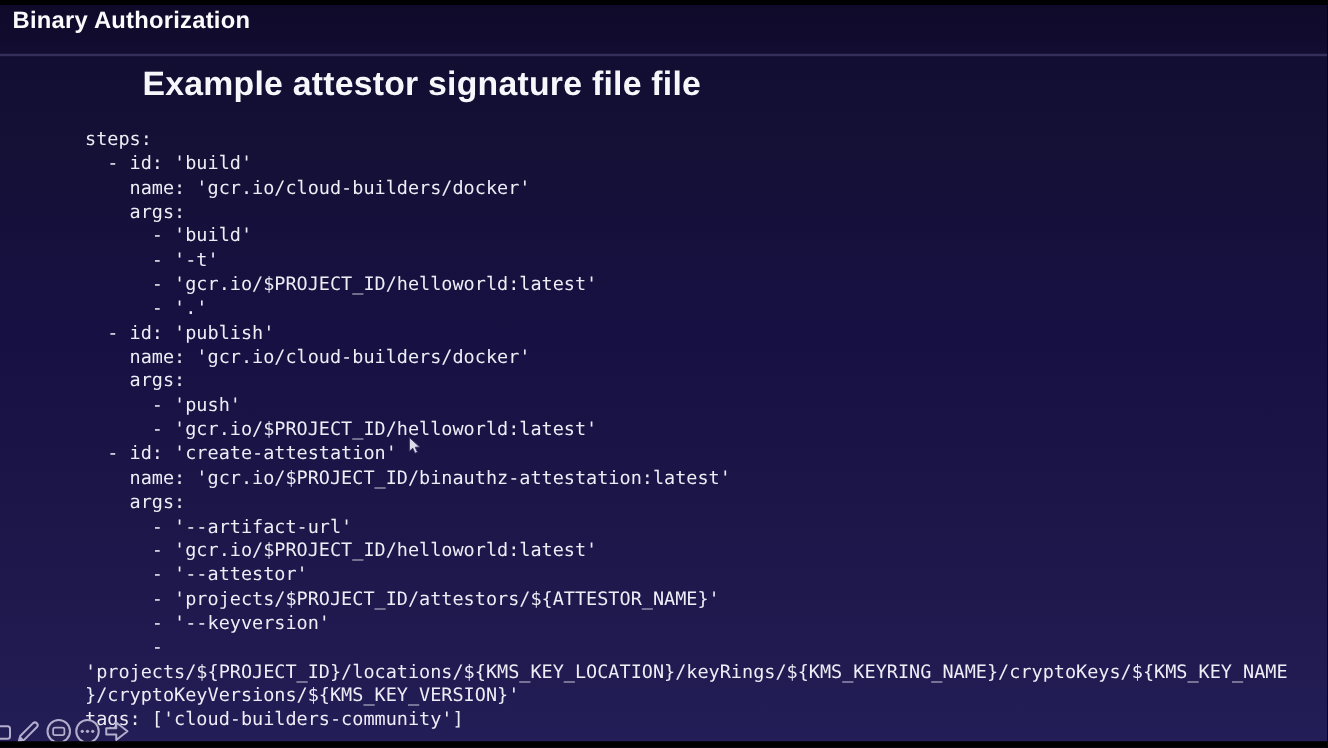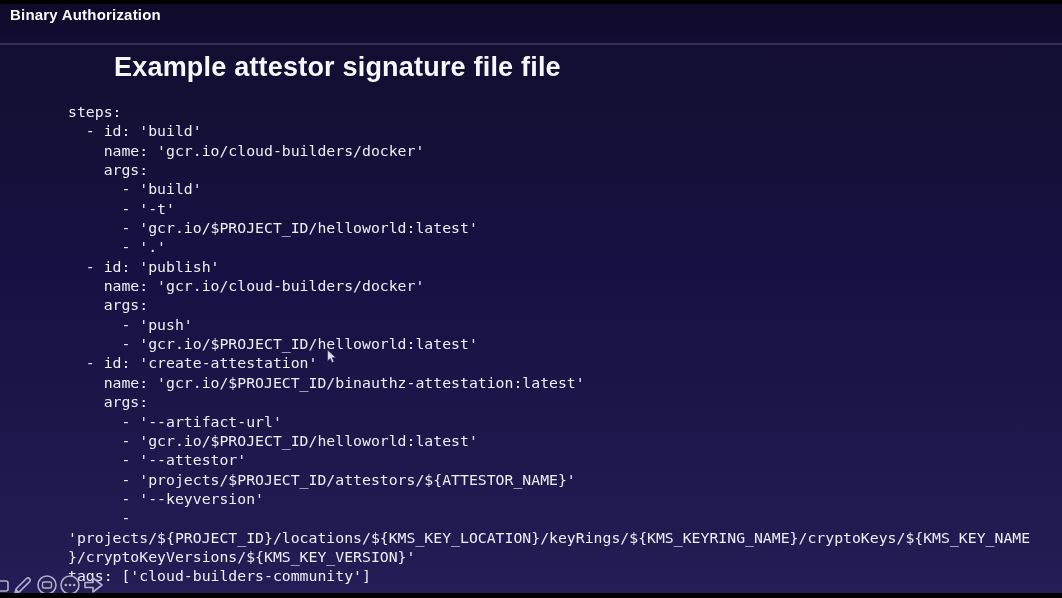--- a/index.html
+++ b/index.html
@@ -8,21 +8,21 @@
     width:1062px;height:598px;
     overflow:hidden;
     background:linear-gradient(180deg,#0f0a29 0%,#120d31 7%,#141036 20%,#171143 45%,#1c1649 70%,#211b52 90%,#241e58 100%);
     font-family:"Liberation Sans",sans-serif;
   }
   .letterbox{position:absolute;left:0;width:1062px;background:#000;}
   .letterbox.top{top:0;height:4px;}
   .letterbox.bottom{bottom:0;height:5px;}
   .deck-title{
     position:absolute;left:10px;top:6px;margin:0;
-    font-size:15px;font-weight:700;color:#fbfbfd;letter-spacing:.2px;
+    font-size:19px;font-weight:700;color:#fbfbfd;letter-spacing:.2px;
   }
   .header-divider{
     position:absolute;left:0;top:43px;width:1062px;height:2px;
     background:#39345f;opacity:.9;
   }
   .slide-heading{
     position:absolute;left:114px;top:52px;margin:0;
     font-size:27px;font-weight:700;color:#f7f7fb;letter-spacing:.2px;
   }
   .code{

